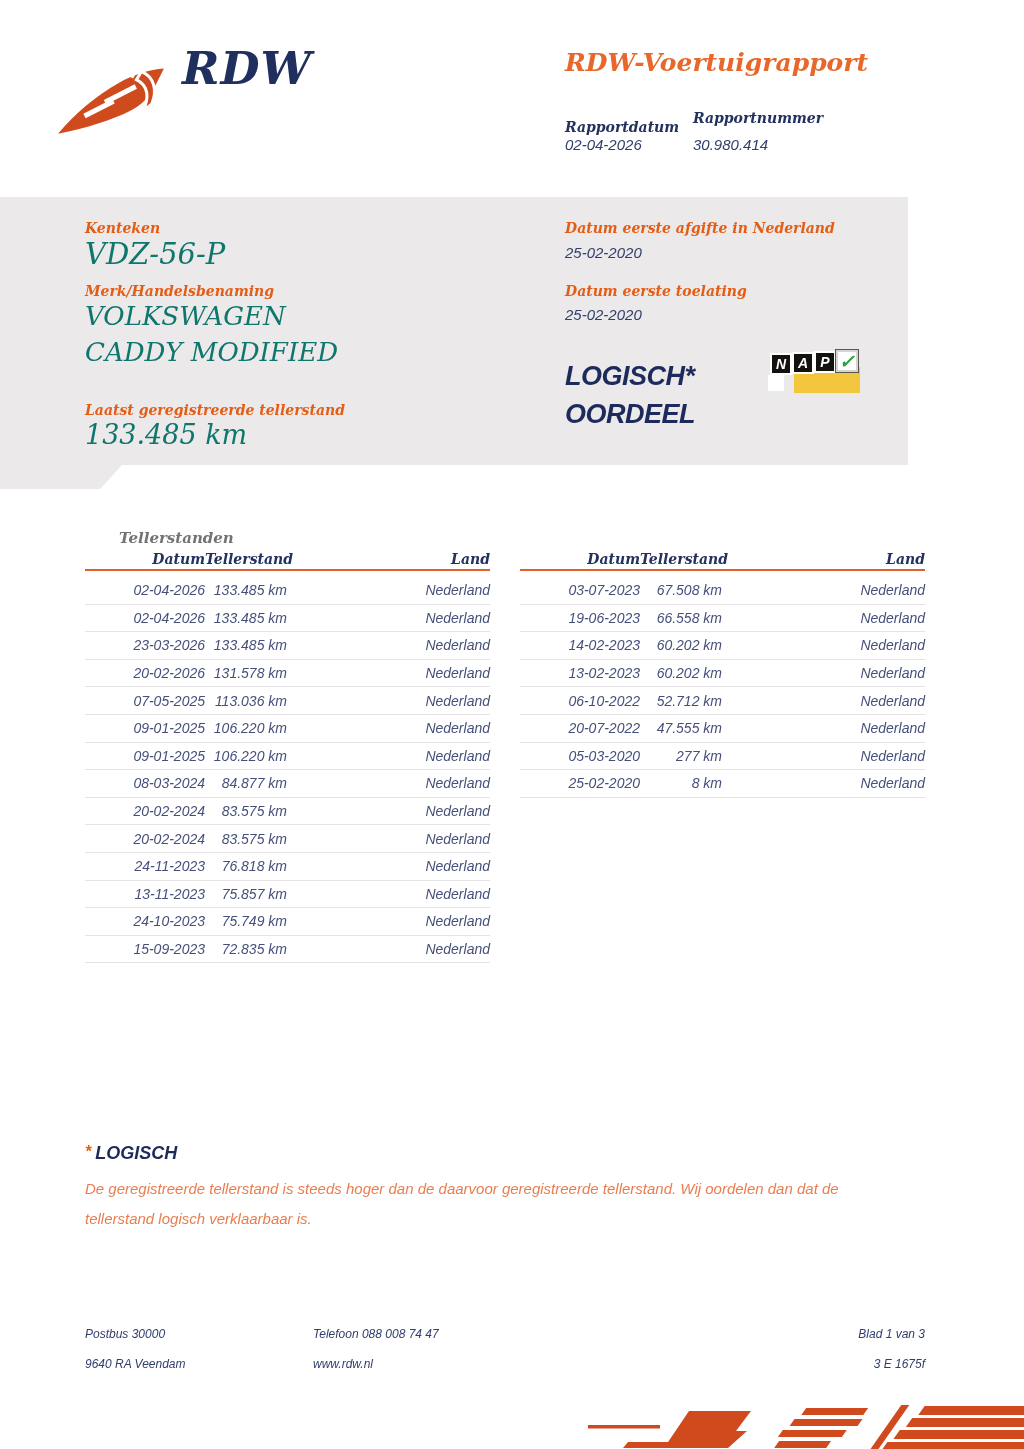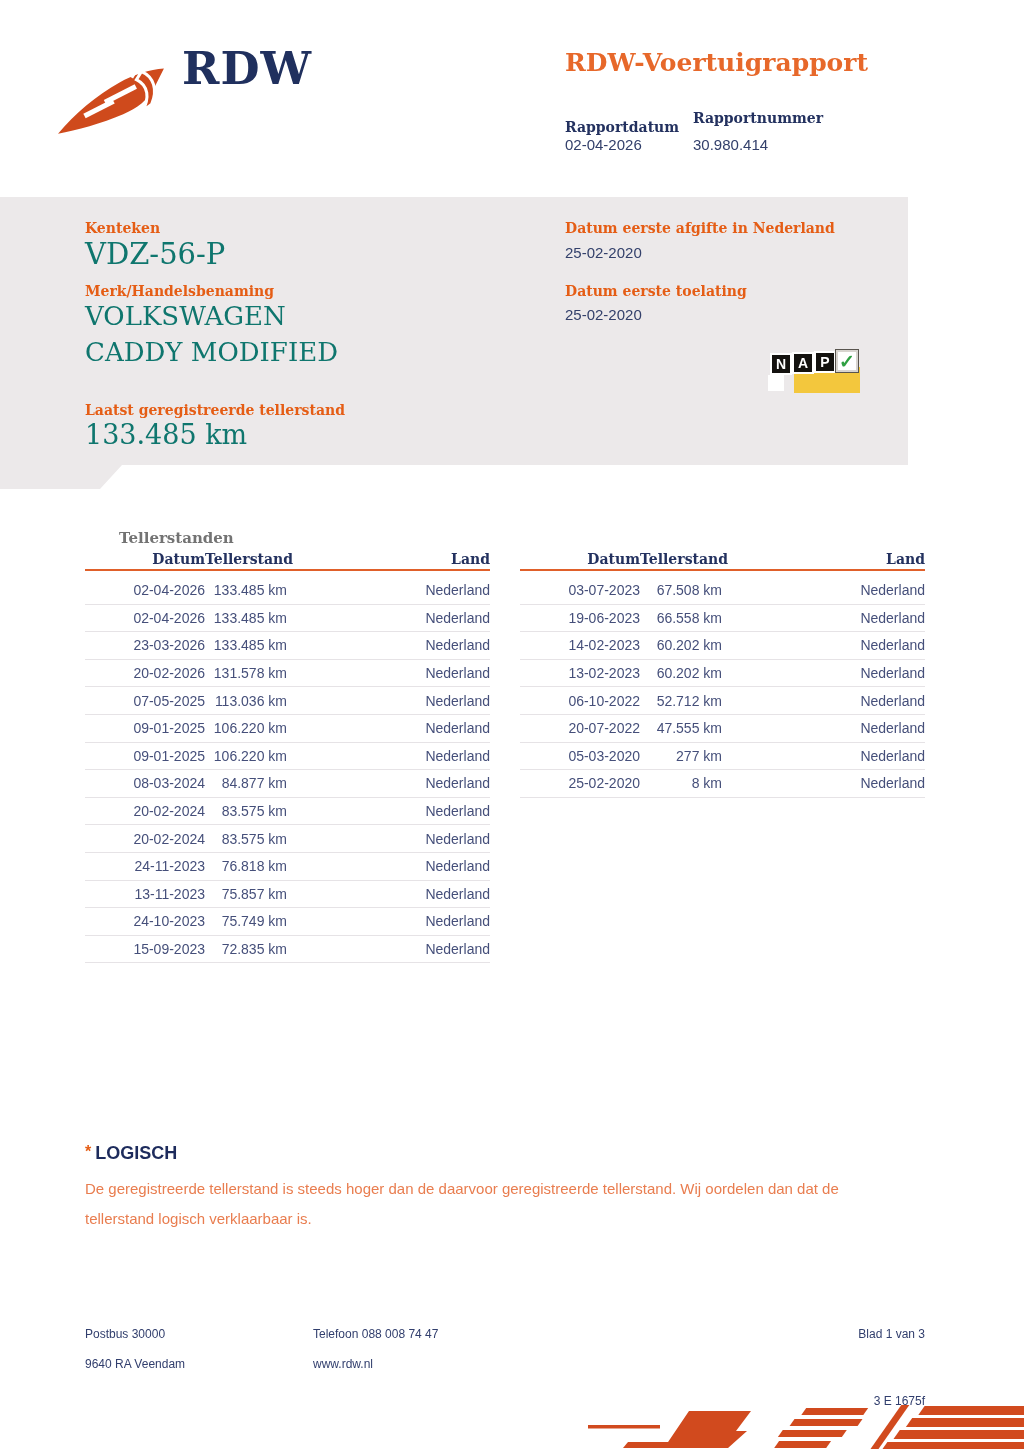--- a/index.html
+++ b/index.html
@@ -1,20 +1,20 @@
 <!DOCTYPE html>
 <html><head>
 <meta charset="utf-8">
 <style>
   * { margin:0; padding:0; box-sizing:border-box; }
   html,body { background:#ffffff; }
   .page {
     position:relative; width:1024px; height:1449px;
     background:#ffffff; overflow:hidden; margin:0 auto;
-    font-family:"Liberation Sans", sans-serif; color:#2d3a68;
+    font-family:"Liberation Sans", sans-serif; color:#2d3a68;font-style:italic;
   }
   .abs { position:absolute; }
 
   
   .logo-wing { left:56px; top:56px; width:112px; height:82px; }
   .logo-text {
     left:182px; top:42px; font-family:"DejaVu Serif", serif;
     font-weight:bold; font-size:45px; letter-spacing:1px; color:#20305e;
   }
   .doc-title {
@@ -92,21 +92,21 @@
   .note-body {
     left:85px; top:1174px; width:792px;
     font-size:15px; line-height:30px; color:#e97d4f;
   }
 
   
   .foot { font-size:12px; color:#313e6d; }
   .f-a1 { left:85px;  top:1327px; } .f-a2 { left:85px;  top:1357px; }
   .f-p  { left:313px; top:1327px; } .f-w  { left:313px; top:1357px; }
   .f-b  { left:0; top:1327px; width:925px; text-align:right; }
-  .f-c  { left:0; top:1357px; width:925px; text-align:right;margin-top:37px; }
+  .f-c  { left:0; top:1357px; width:925px; text-align:right; }
 
   
   .bottom-art { left:588px; top:1404px; width:436px; height:45px; }
 </style>
 </head>
 <body>
 
 <div class="page">
 
   <svg class="abs logo-wing" viewBox="0 0 110 80" xmlns="http://www.w3.org/2000/svg">
@@ -135,20 +135,24 @@
 
     <div class="p-label" style="left:85px; top:205px;">Laatst geregistreerde tellerstand</div>
     <div class="p-big" style="left:85px; top:222px; font-size:27px;">133.485 km</div>
 
     <div class="p-label" style="left:565px; top:23px;">Datum eerste afgifte in Nederland</div>
     <div class="p-small" style="left:565px; top:47px;">25-02-2020</div>
 
     <div class="p-label" style="left:565px; top:86px;">Datum eerste toelating</div>
     <div class="p-small" style="left:565px; top:109px;">25-02-2020</div>
 
+    <div class="oordeel">
+      <div>LOGISCH*</div>
+      <div>OORDEEL</div>
+    </div>
 
     <div class="nap">
       <div class="nap-white-sq"></div>
       <div class="nap-yellow"></div>
       <div class="nap-tiles">
         <div class="nap-tile t1">N</div>
         <div class="nap-tile t2">A</div>
         <div class="nap-tile t3">P</div>
         <div class="nap-tile check">
           <span class="nap-check-mark">✓</span>

